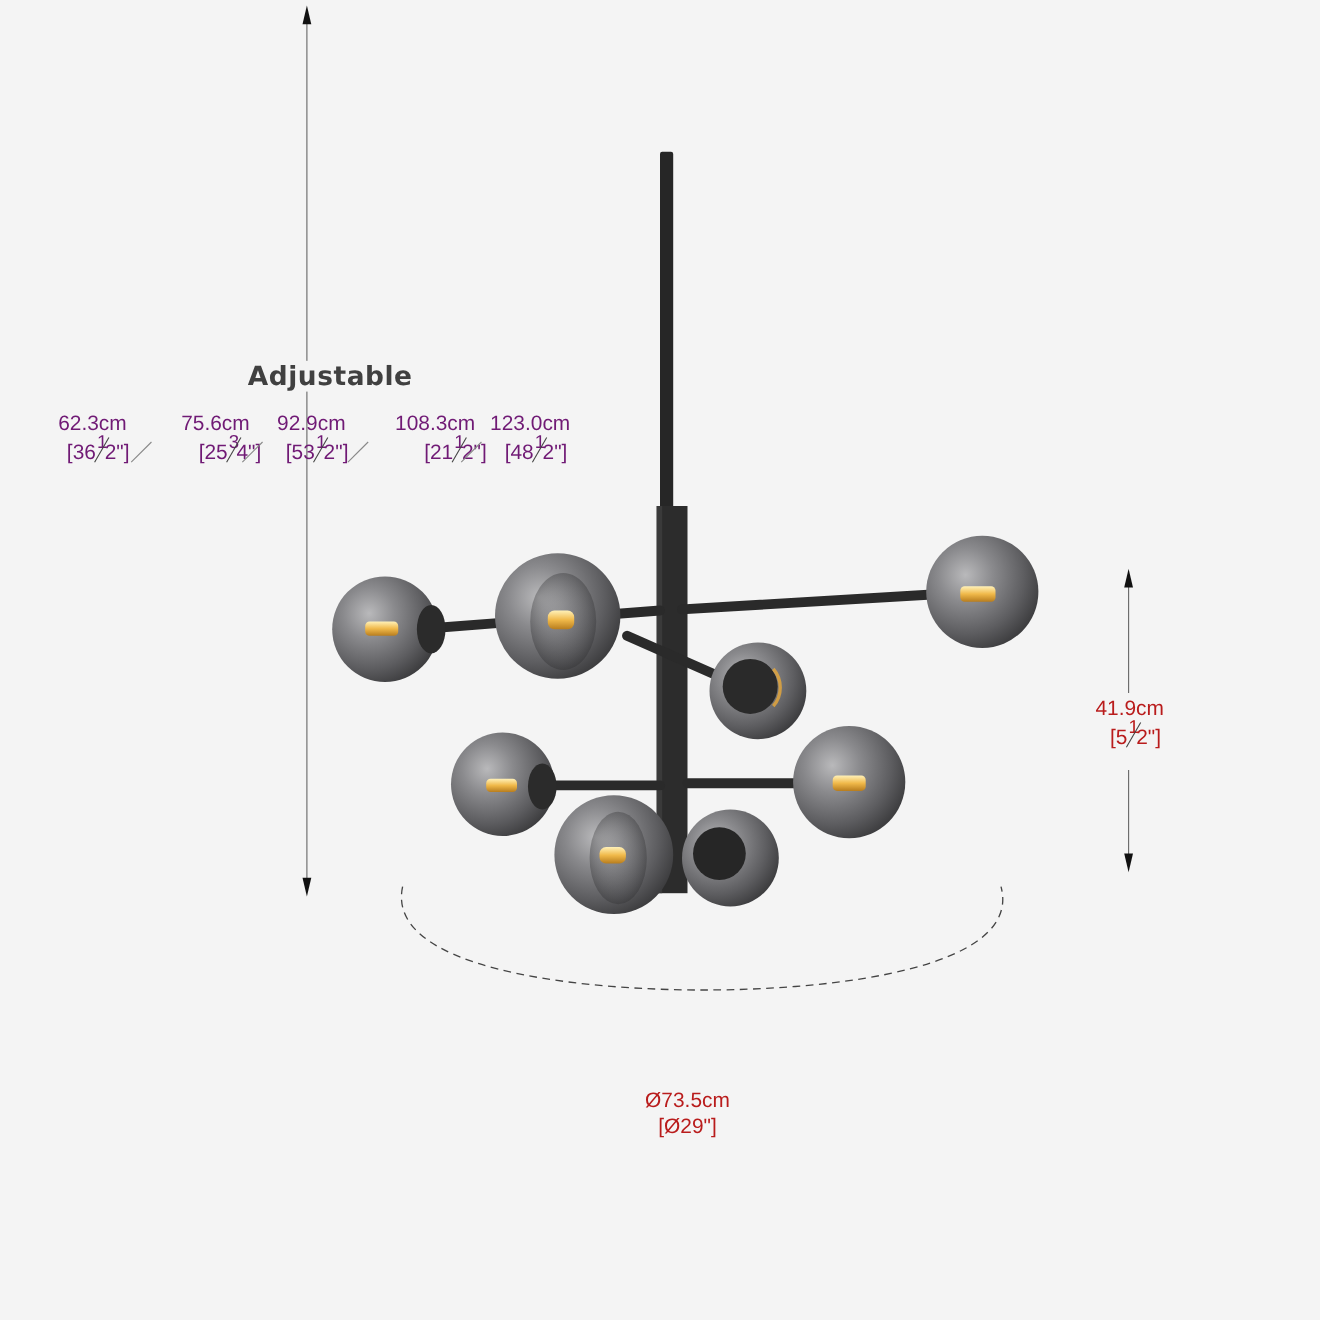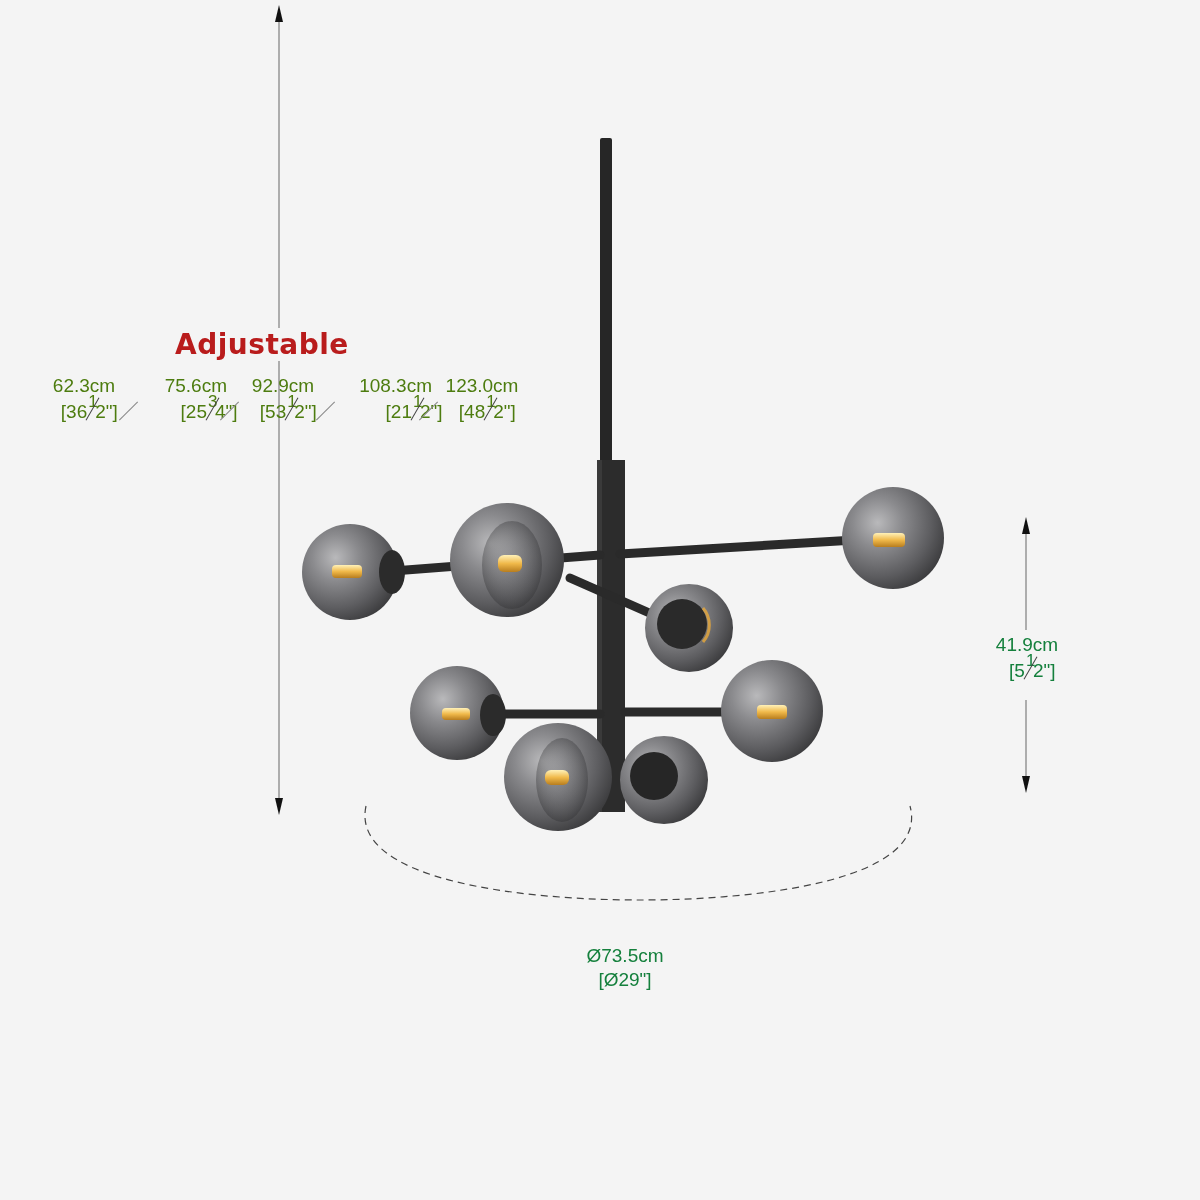--- a/index.html
+++ b/index.html
@@ -9,35 +9,35 @@
       position: relative;
       overflow: hidden;
       font-family: "Liberation Sans", sans-serif;
       color: #1a1a1a;
     }
     svg.canvas { position: absolute; left: 0; top: 0; }
     .title {
       position: absolute;
       left: 175px; top: 328px;
       width: 200px;
-      text-align: left;
+      text-align: right;
       font-family: "DejaVu Sans", sans-serif;
       font-weight: bold;
-      font-size: 28px;
+      font-size: 24px;
       letter-spacing: 0.5px;
-      color: #b91c1c;
+      color: #404040;
       background: #f4f4f4;
     }
     .opt {
       position: absolute;
       top: 374px;
       font-size: 19px;
       line-height: 24px;
       text-align: center;
-      color: #4d7c0f;
+      color: #701a75;
     }
     .opt .cm { display: block; }
     .opt .in { display: block; margin-top: 2px; }
     .frac {
       display: inline-block;
       position: relative;
       width: 20px;
       height: 24px;
       vertical-align: bottom;
     }
@@ -54,21 +54,21 @@
       top: 398px;
       width: 1px; height: 26px;
       background: #888;
       transform: rotate(45deg);
     }
     .dim-label {
       position: absolute;
       font-size: 19px;
       line-height: 24px;
       text-align: center;
-      color: #15803d;
+      color: #b91c1c;
       background: #f4f4f4;
     }
   </style>
 </head>
 <body>
 
 <svg class="canvas" width="1200" height="1200" viewBox="0 0 1200 1200">
   <defs>
     <radialGradient id="glass" cx="35%" cy="35%" r="70%">
       <stop offset="0%" stop-color="#b9b9bb"></stop>
@@ -195,15 +195,15 @@
   <span class="cm">123.0cm</span>
   <span class="in"><span>[48</span><span class="frac"><span class="num">1</span><span class="bar"></span><span class="den">2"]</span></span></span>
 </div>
 
 <div class="dim-label" style="left:982px; top:633px; width:90px;">
   <span style="display:block;">41.9cm</span>
   <span style="display:block; margin-top:2px;"><span>[5</span><span class="frac"><span class="num">1</span><span class="bar"></span><span class="den">2"]</span></span></span>
 </div>
 
 <div class="dim-label" style="left:560px; top:944px; width:130px;">
-  <span style="display:block;">Ø73.5cm</span>
+  <span style="display:block;margin-top:45px;">Ø73.5cm</span>
   <span style="display:block;">[Ø29"]</span>
 </div>
 
 </body></html>

